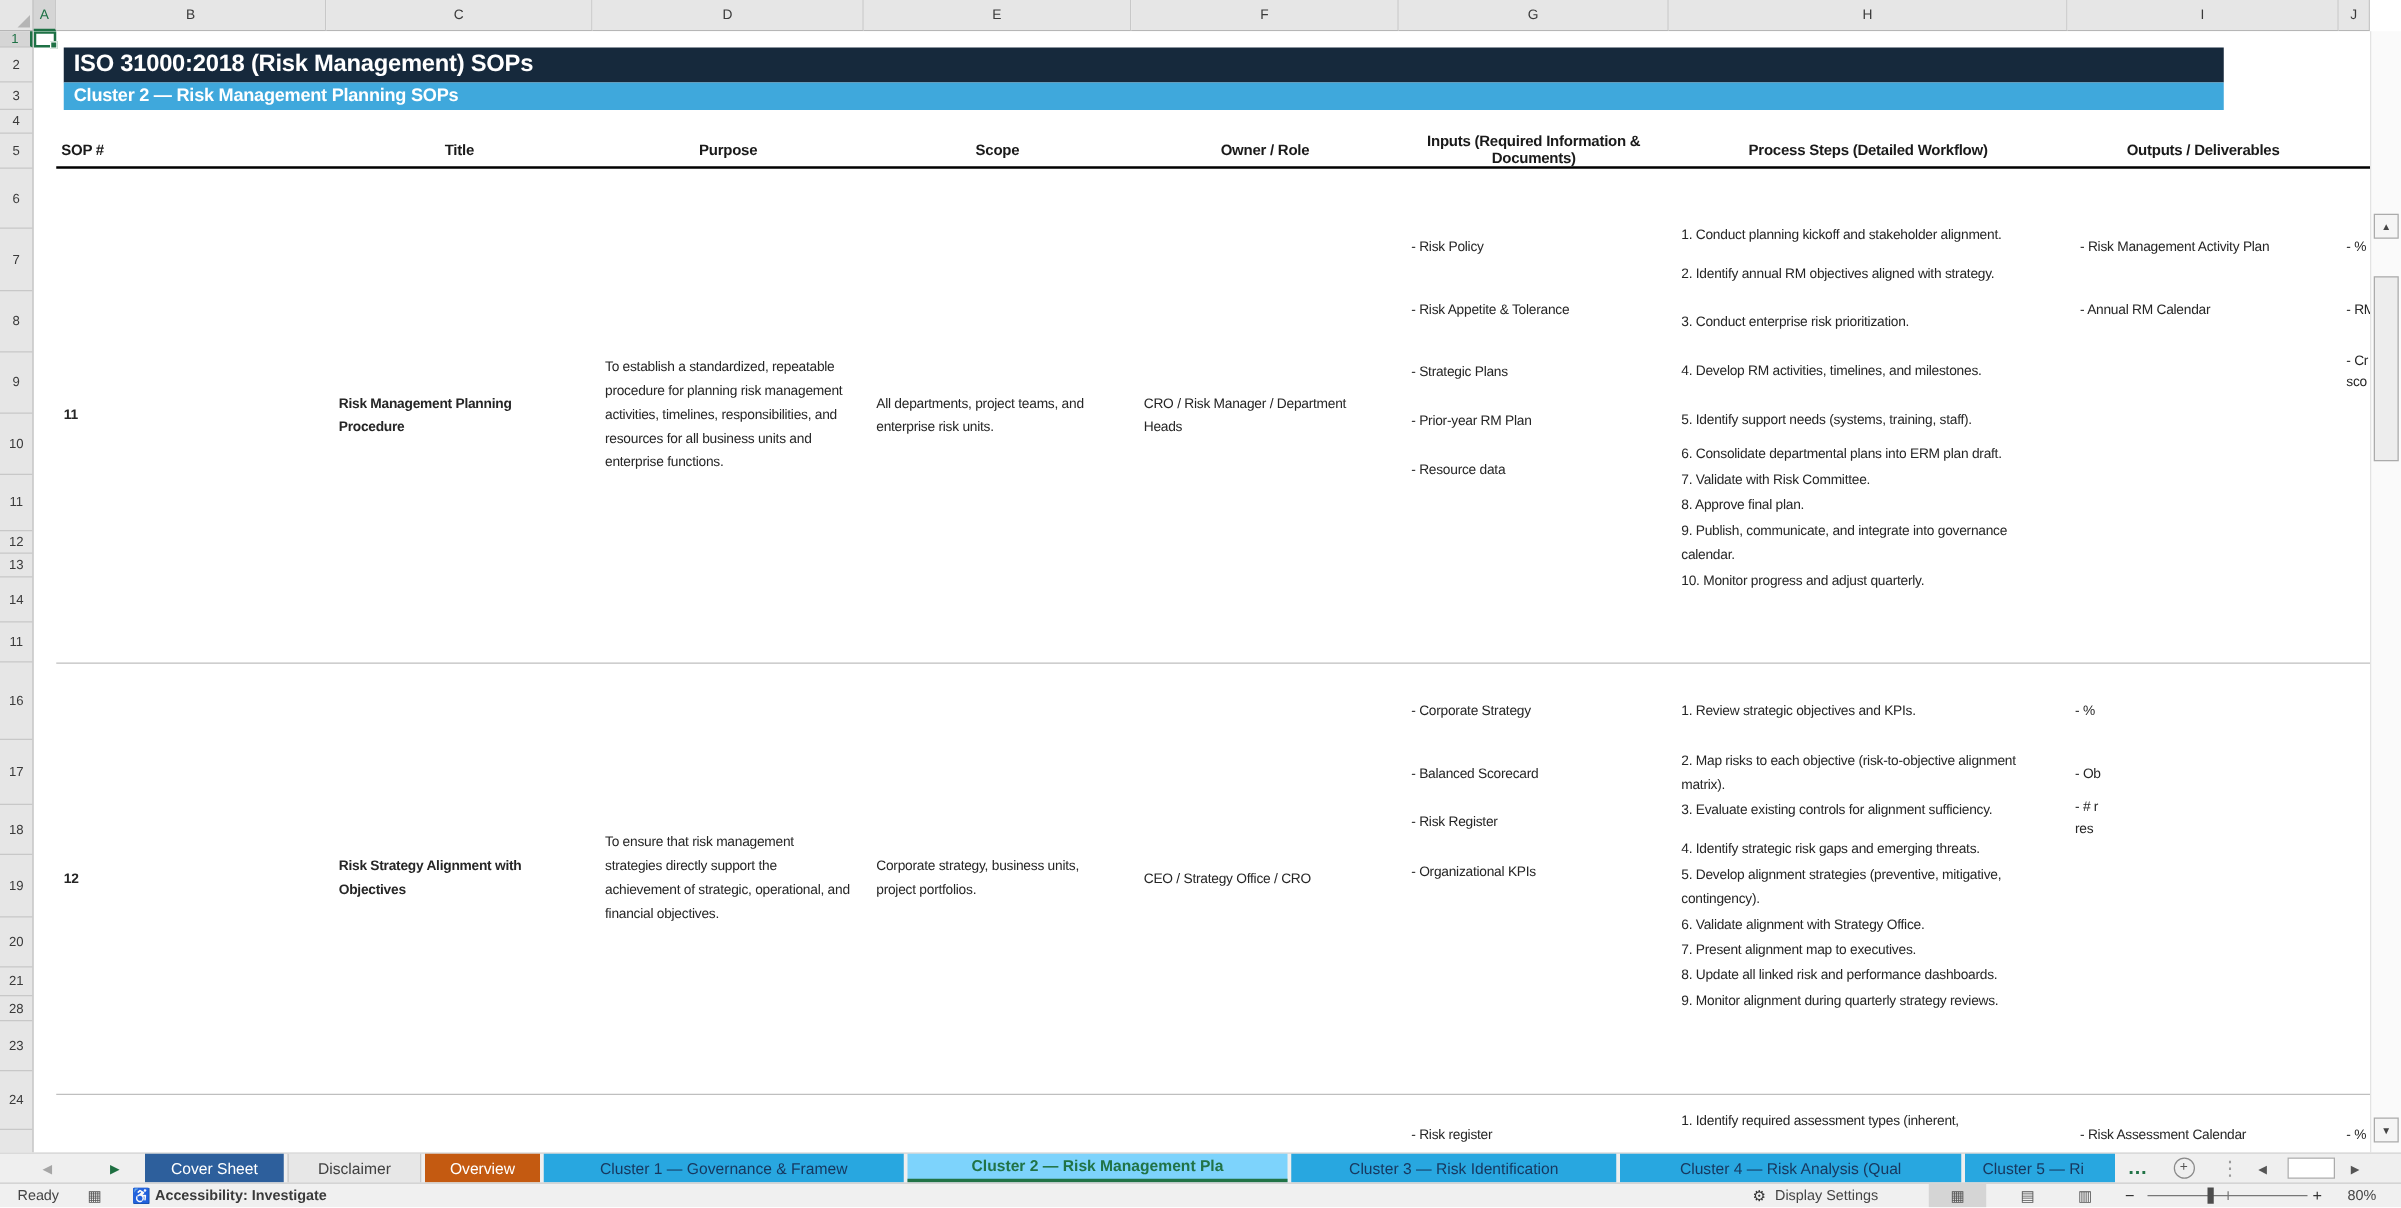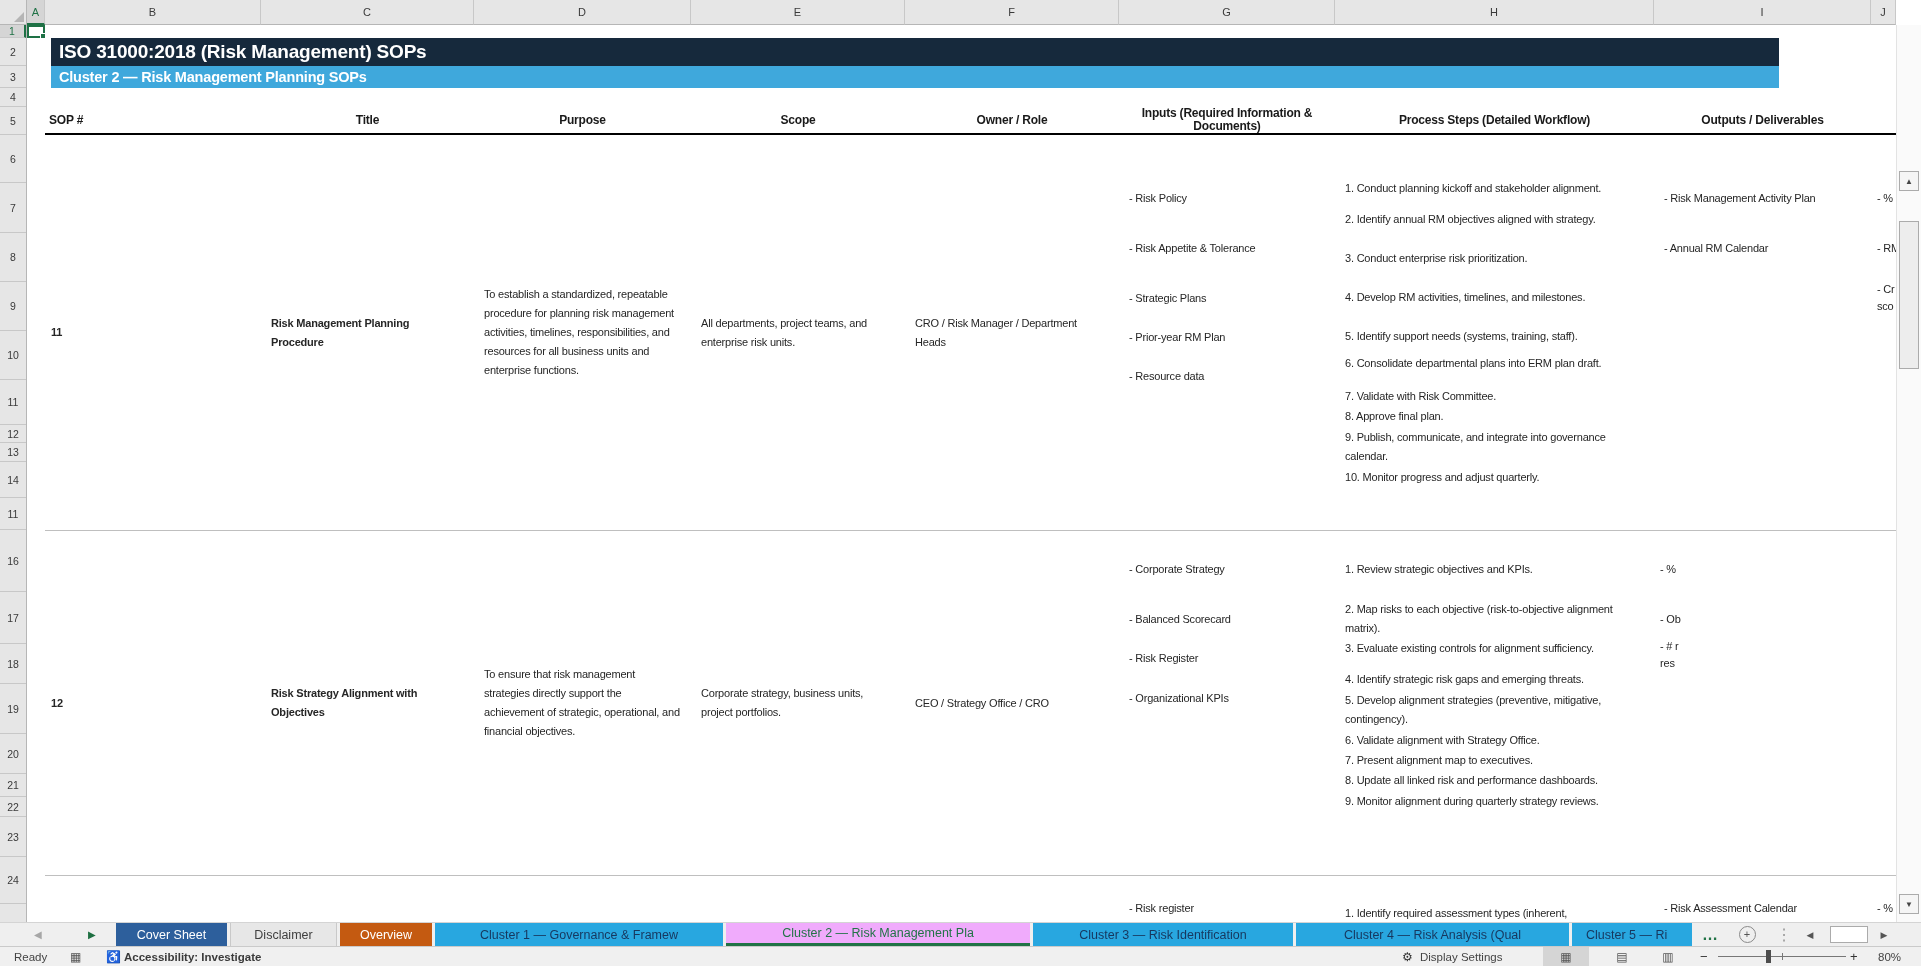--- a/index.html
+++ b/index.html
@@ -60,21 +60,21 @@
   #tabbar{position:absolute;left:0;top:922px;width:1921px;height:24px;background:#EFEFEF;
           border-top:1px solid #D4D4D4;box-sizing:border-box;}
   .navarr{position:absolute;top:0;height:23px;display:flex;align-items:center;font-size:10px;}
   #tabs{position:absolute;left:116px;top:0;height:23px;display:flex;align-items:stretch;}
   .tab{height:23px;box-sizing:border-box;display:flex;align-items:center;justify-content:center;
        font-size:12.5px;white-space:nowrap;overflow:hidden;margin-right:3px;cursor:default;}
   .tab.cover{width:111px;background:#2D5F9C;color:#fff;}
   .tab.plain{width:107px;background:#E7E7E7;color:#404040;border-left:1px solid #C9C9C9;border-right:1px solid #C9C9C9;}
   .tab.orange{width:92px;background:#C45A11;color:#fff;}
   .tab.blue{background:#28A7E0;color:#17375E;}
-  .tab.active{width:304px;background:#f0abfc;color:#217346;font-weight:normal;
+  .tab.active{width:304px;background:#7dd3fc;color:#217346;font-weight:bold;
        border-bottom:3px solid #217346;}
   .tinybtn{position:absolute;top:0;height:23px;display:flex;align-items:center;justify-content:center;color:#555;}
   #hthumb{position:absolute;left:1830px;top:3px;width:38px;height:17px;background:#fff;border:1px solid #ABABAB;box-sizing:border-box;}
 
   
   #statusbar{position:absolute;left:0;top:946px;width:1921px;height:20px;background:#F0F0F0;
              border-top:1px solid #CACACA;box-sizing:border-box;font-size:11.5px;color:#444;}
   .st{position:absolute;top:0;height:19px;display:flex;align-items:center;}
   .viewbtn{position:absolute;top:0;width:46px;height:19px;display:flex;align-items:center;
            justify-content:center;font-size:12px;color:#555;}
@@ -120,21 +120,21 @@
     <div class="rowhead" style="height:18px">12</div>
     <div class="rowhead" style="height:19px">13</div>
     <div class="rowhead" style="height:36px">14</div>
     <div class="rowhead" style="height:32px">11</div>
     <div class="rowhead" style="height:62px">16</div>
     <div class="rowhead" style="height:52px">17</div>
     <div class="rowhead" style="height:40px">18</div>
     <div class="rowhead" style="height:50px">19</div>
     <div class="rowhead" style="height:40px">20</div>
     <div class="rowhead" style="height:23px">21</div>
-    <div class="rowhead" style="height:20px">22</div>
+    <div class="rowhead" style="height:20px">28</div>
     <div class="rowhead" style="height:40px">23</div>
     <div class="rowhead" style="height:47px">24</div>
   </div>
 
   <div id="sheetarea">
 
     <div id="selA1">
         <div class="handle"></div>
       </div>
 
@@ -176,21 +176,21 @@
         <div class="li" style="margin-top:20px">- Prior-year RM Plan</div>
         <div class="li" style="margin-top:20px">- Resource data</div>
       </div>
       <div class="cell">
         <div class="li" style="margin-top:44px">1. Conduct planning kickoff and stakeholder alignment.</div>
         <div class="li" style="margin-top:12px">2. Identify annual RM objectives aligned with strategy.</div>
         <div class="li" style="margin-top:20px">3. Conduct enterprise risk prioritization.</div>
         <div class="li" style="margin-top:20px">4. Develop RM activities, timelines, and milestones.</div>
         <div class="li" style="margin-top:20px">5. Identify support needs (systems, training, staff).</div>
         <div class="li" style="margin-top:8px">6. Consolidate departmental plans into ERM plan draft.</div>
-        <div class="li" style="margin-top:14px">7. Validate with Risk Committee.</div>
+        <div class="li" style="margin-top:2px">7. Validate with Risk Committee.</div>
         <div class="li" style="margin-top:1px">8. Approve final plan.</div>
         <div class="li" style="margin-top:2px">9. Publish, communicate, and integrate into governance calendar.</div>
         <div class="li" style="margin-top:2px">10. Monitor progress and adjust quarterly.</div>
       </div>
       <div class="cell">
         <div class="li" style="margin-top:54px">- Risk Management Activity Plan</div>
         <div class="li" style="margin-top:31px">- Annual RM Calendar</div>
       </div>
       <div class="cell kpi">
         <div style="margin-top:55px">- %</div>
@@ -248,21 +248,21 @@
     <div class="grid9" style="top:851px;height:46px;overflow:hidden;">
       <div class="cell"></div>
       <div class="cell"></div>
       <div class="cell"></div>
       <div class="cell"></div>
       <div class="cell"></div>
       <div class="cell">
         <div class="li" style="margin-top:23px">- Risk register</div>
       </div>
       <div class="cell">
-        <div class="li" style="margin-top:28px">1. Identify required assessment types (inherent,</div>
+        <div class="li" style="margin-top:12px">1. Identify required assessment types (inherent,</div>
       </div>
       <div class="cell">
         <div class="li" style="margin-top:23px">- Risk Assessment Calendar</div>
       </div>
       <div class="cell kpi">
         <div style="margin-top:24px">- %</div>
       </div>
     </div>
   </div>
 

